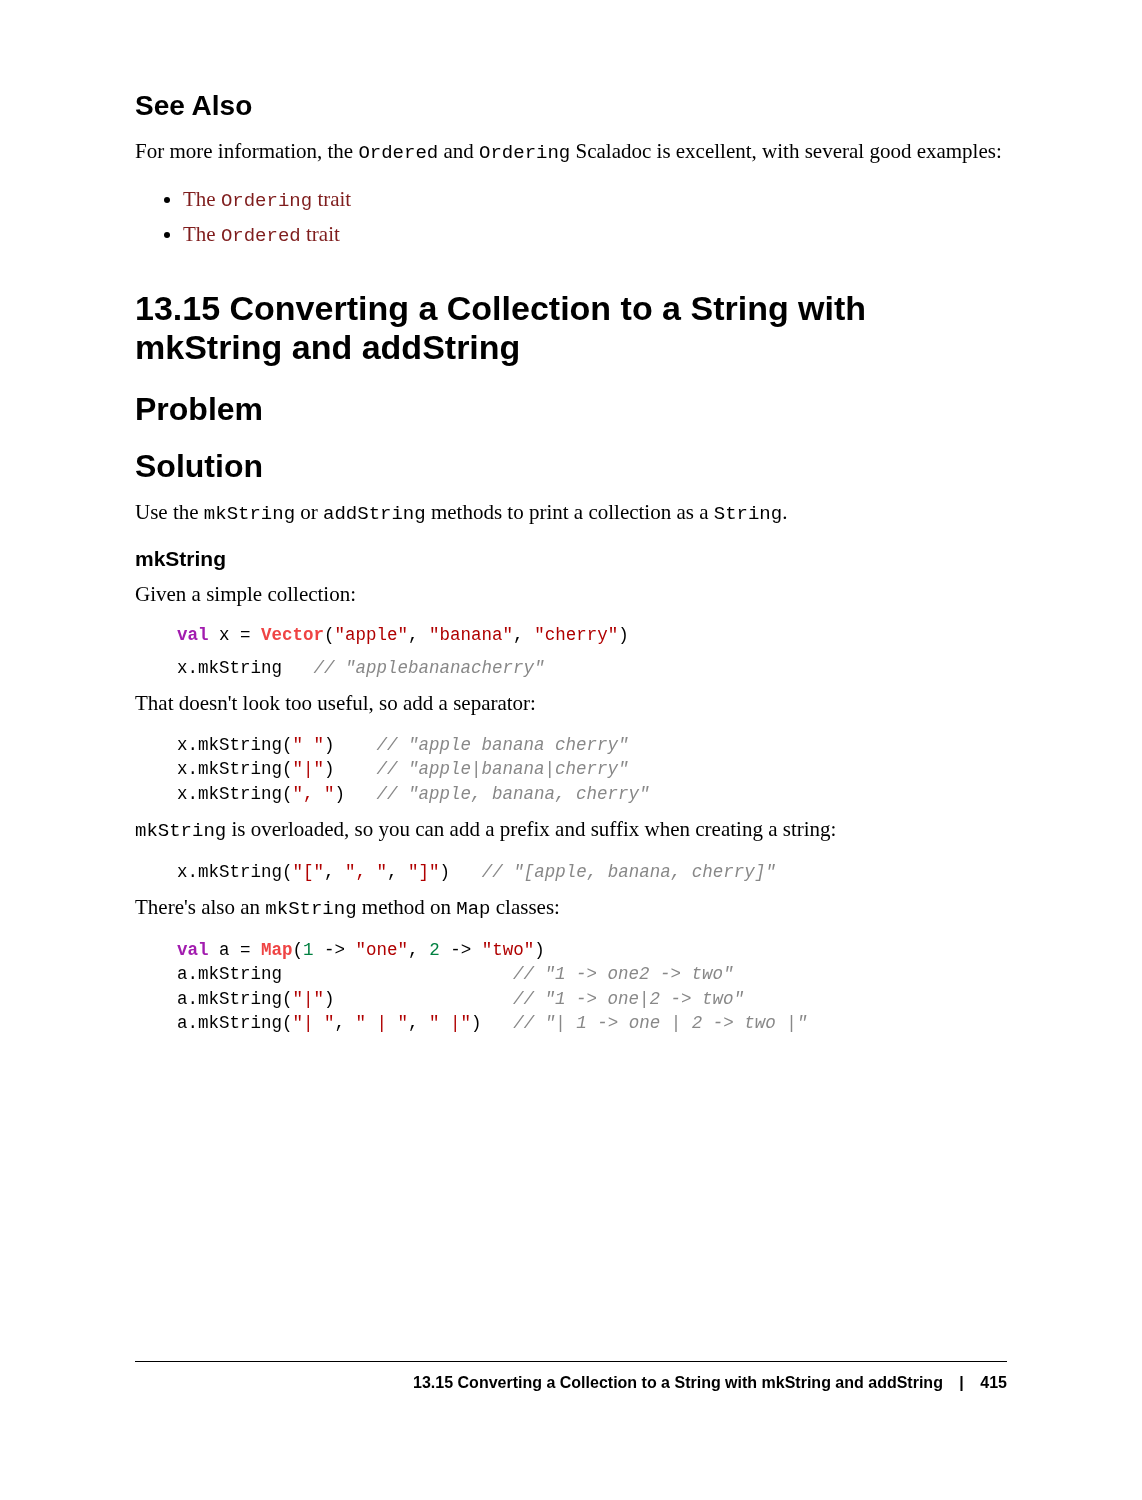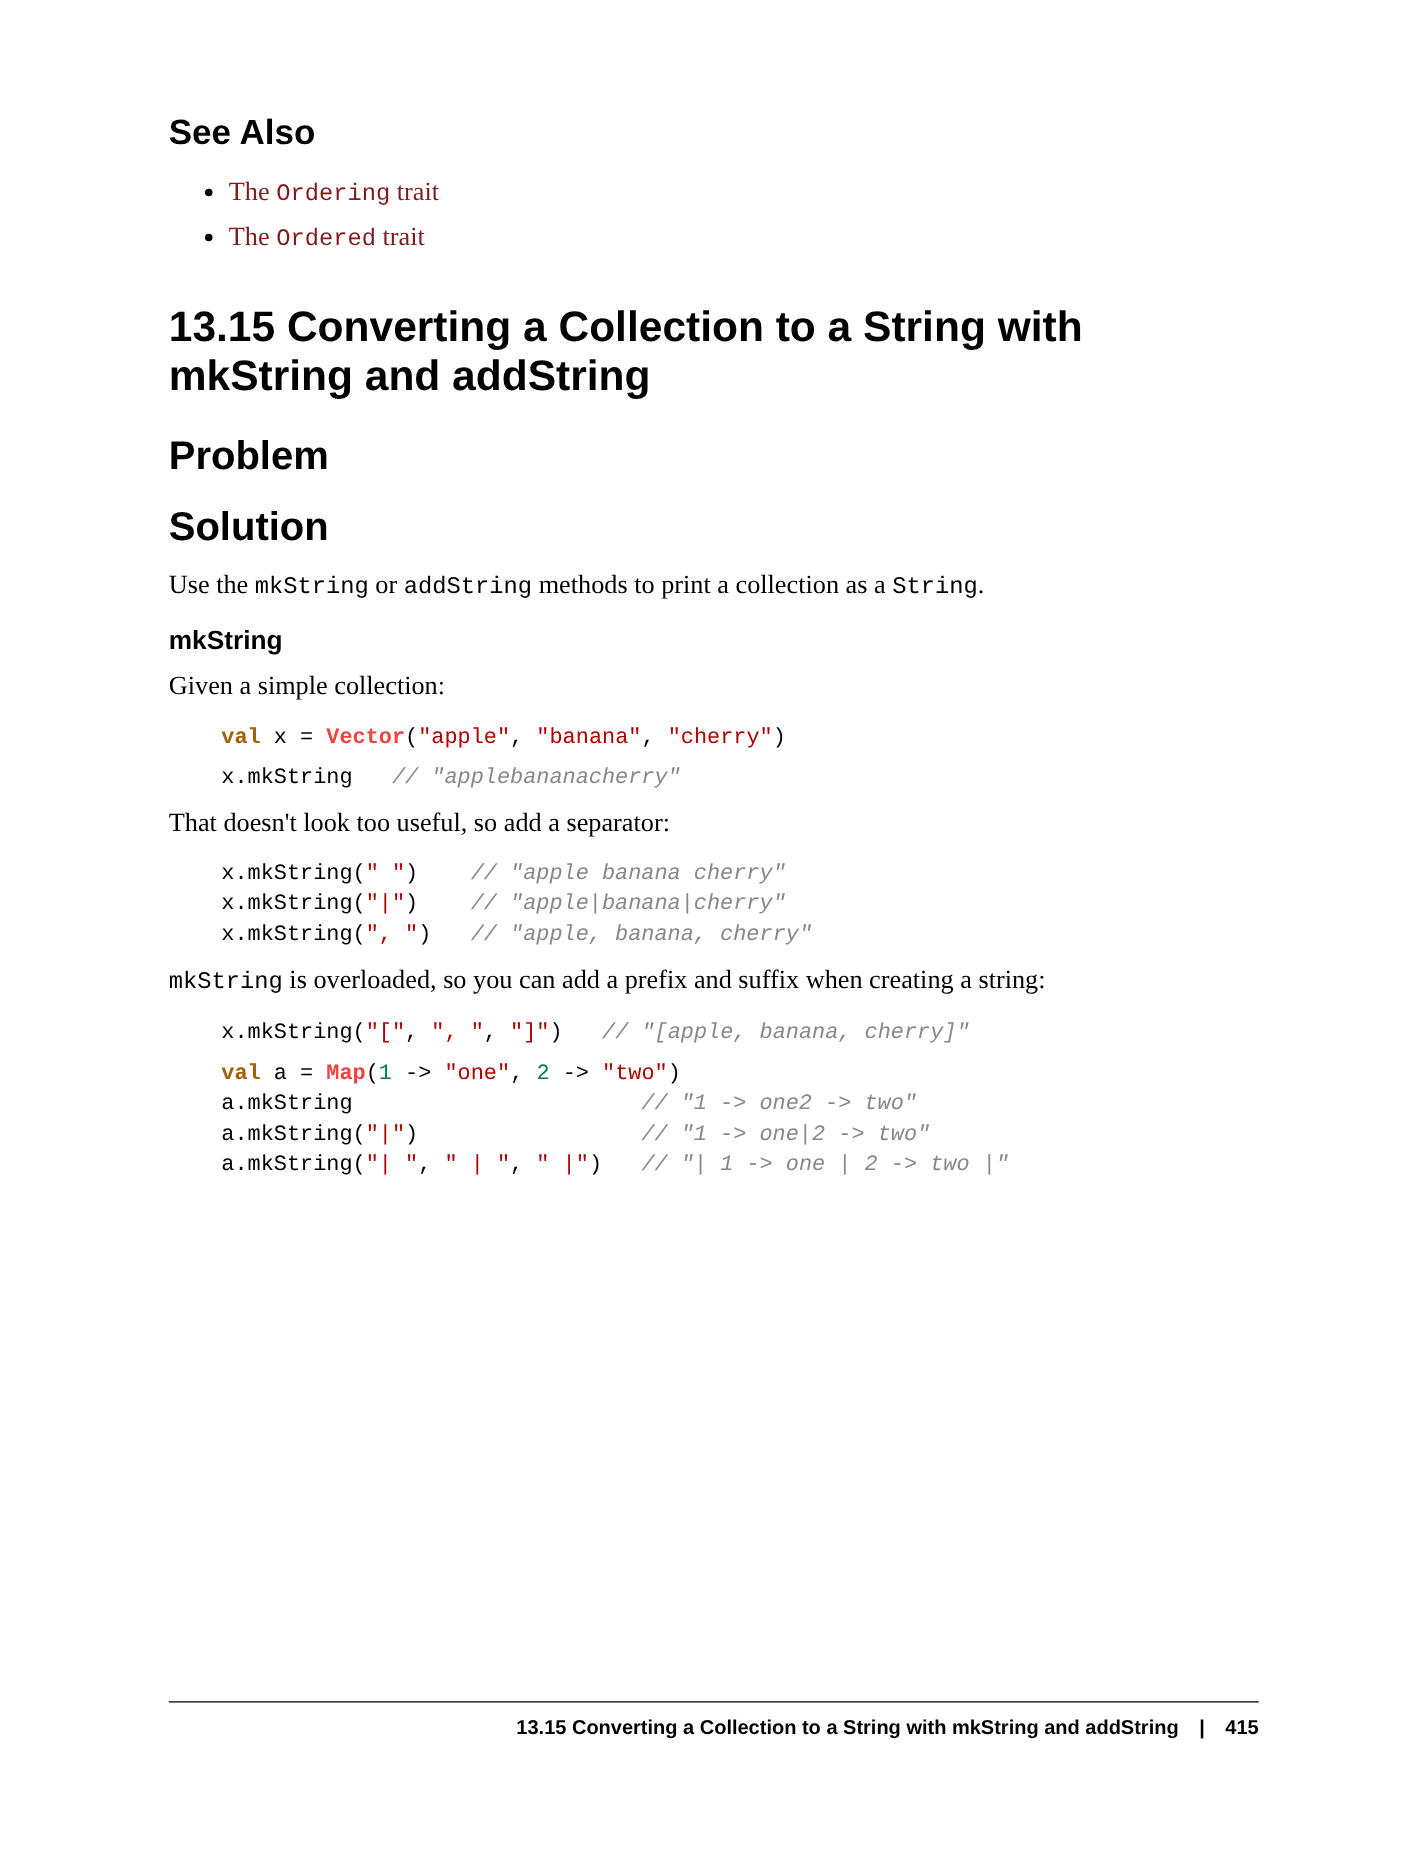--- a/index.html
+++ b/index.html
@@ -65,21 +65,21 @@
     font-family: 'Consolas', 'Menlo', 'Courier New', monospace;
     font-size: 19px;
   }
   pre.code {
     font-family: 'Consolas', 'Menlo', 'Courier New', monospace;
     font-size: 17.5px;
     line-height: 1.4;
     margin: 6px 0 8px 42px;
     white-space: pre;
   }
-  .kw { color: #a16207; font-weight: 600; }
+  .kw { color: #a21caf; font-weight: 600; }
   .cls { color: #ef4444; font-weight: 600; }
   .str { color: #b00000; }
   .num { color: #008040; }
   .cm { color: #888; font-style: italic; }
   .footer-rule {
     position: absolute;
     left: 135px;
     right: 135px;
     bottom: 138px;
     border-top: 1px solid #000;
@@ -98,20 +98,23 @@
     margin: 0 12px;
   }
 </style>
 </head>
 <body>
 
 <div class="page">
 
   <h2 class="see-also condensed">See Also</h2>
 
+  <p class="body">
+    <span>For more information, the </span><span class="mono-inline">Ordered</span><span> and </span><span class="mono-inline">Ordering</span><span> Scaladoc is excellent, with several good examples:</span>
+  </p>
 
   <ul class="links">
     <li><a href="#"><span>The </span><span class="mono">Ordering</span><span> trait</span></a></li>
     <li><a href="#"><span>The </span><span class="mono">Ordered</span><span> trait</span></a></li>
   </ul>
 
   <h1 class="section-title condensed">13.15 Converting a Collection to a String with mkString and addString</h1>
 
   <h2 class="sub condensed">Problem</h2>
 
@@ -133,20 +136,23 @@
   <pre class="code"><span>x.mkString(</span><span class="str">" "</span><span>)    </span><span class="cm">// "apple banana cherry"</span>
 <span>x.mkString(</span><span class="str">"|"</span><span>)    </span><span class="cm">// "apple|banana|cherry"</span>
 <span>x.mkString(</span><span class="str">", "</span><span>)   </span><span class="cm">// "apple, banana, cherry"</span></pre>
 
   <p class="body">
     <span class="mono-inline">mkString</span><span> is overloaded, so you can add a prefix and suffix when creating a string:</span>
   </p>
 
   <pre class="code"><span>x.mkString(</span><span class="str">"["</span><span>, </span><span class="str">", "</span><span>, </span><span class="str">"]"</span><span>)   </span><span class="cm">// "[apple, banana, cherry]"</span></pre>
 
+  <p class="body">
+    <span>There's also an </span><span class="mono-inline">mkString</span><span> method on </span><span class="mono-inline">Map</span><span> classes:</span>
+  </p>
 
   <pre class="code"><span class="kw">val</span><span> a = </span><span class="cls">Map</span><span>(</span><span class="num">1</span><span> -&gt; </span><span class="str">"one"</span><span>, </span><span class="num">2</span><span> -&gt; </span><span class="str">"two"</span><span>)</span>
 <span>a.mkString                      </span><span class="cm">// "1 -&gt; one2 -&gt; two"</span>
 <span>a.mkString(</span><span class="str">"|"</span><span>)                 </span><span class="cm">// "1 -&gt; one|2 -&gt; two"</span>
 <span>a.mkString(</span><span class="str">"| "</span><span>, </span><span class="str">" | "</span><span>, </span><span class="str">" |"</span><span>)   </span><span class="cm">// "| 1 -&gt; one | 2 -&gt; two |"</span></pre>
 
   <div class="footer-rule"></div>
   <div class="footer">
     <span>13.15 Converting a Collection to a String with mkString and addString</span>
     <span class="sep">|</span>

